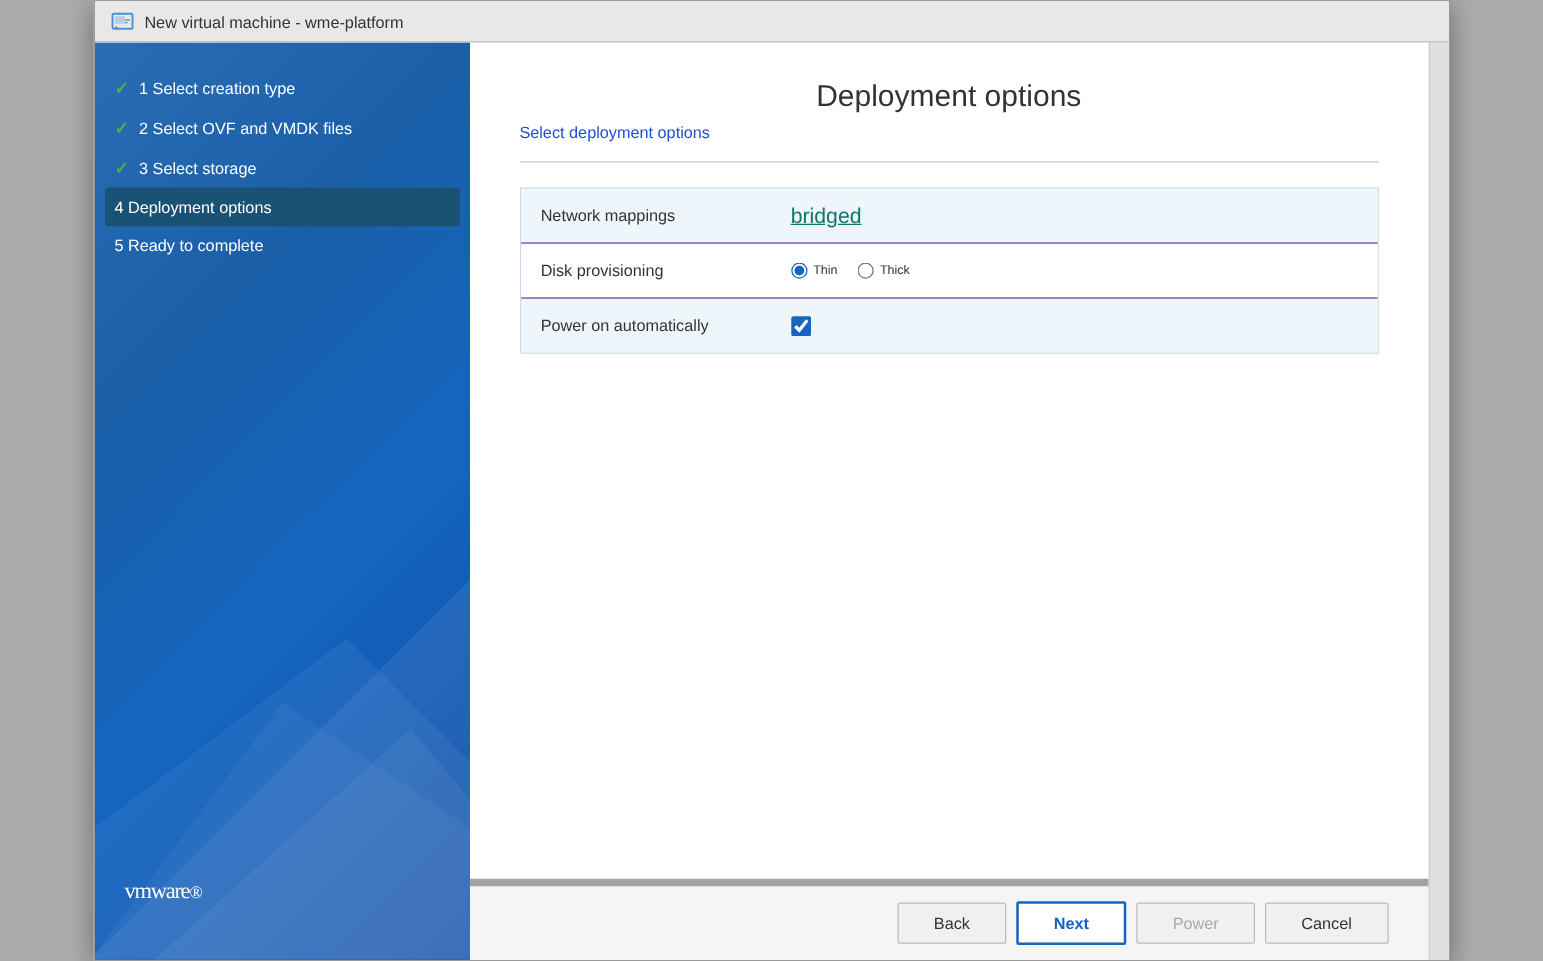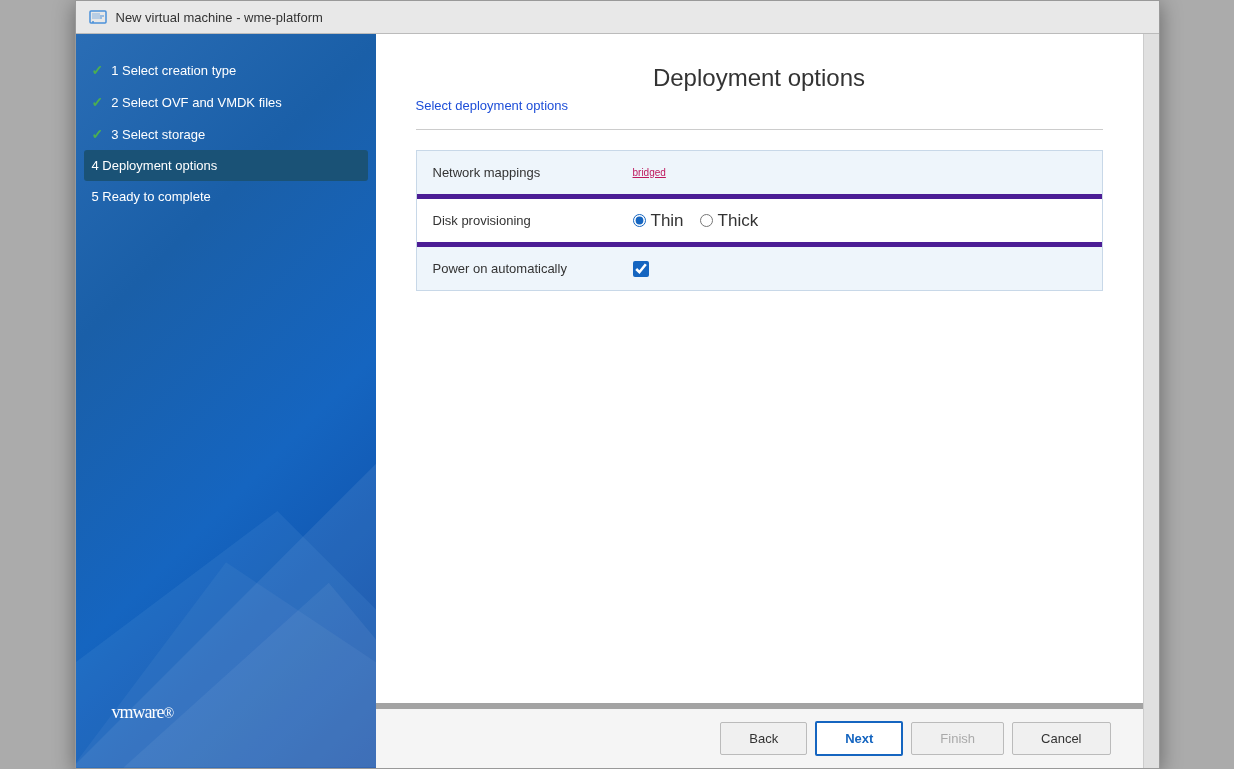--- a/index.html
+++ b/index.html
@@ -84,21 +84,21 @@
       flex-shrink: 0;
     }
 
     .nav-item .step-label {
       color: #fff;
     }
 
     .sidebar-logo {
       position: absolute;
       bottom: 30px;
-      left: 36px;
+      left: 24px;
       z-index: 1;
     }
 
     .vmware-logo {
       color: #fff;
       font-size: 32px;
       font-style: italic;
       font-family: Georgia, serif;
       letter-spacing: -1px;
     }
@@ -144,21 +144,21 @@
     }
 
     .options-table {
       border: 1px solid #c8d8e8;
       width: 100%;
       border-collapse: collapse;
     }
 
     .options-row {
       display: flex;
-      border-bottom: 5px solid #4c1d95;
+      border-bottom: 1px solid #4c1d95;
     }
 
     .options-row:last-child {
       border-bottom: none;
     }
 
     .options-row:nth-child(odd) {
       background: #eef5fb;
     }
 
@@ -176,22 +176,22 @@
 
     .options-value {
       flex: 1;
       padding: 10px 16px;
       display: flex;
       align-items: center;
       gap: 12px;
     }
 
     .bridged-label {
-      color: #be185d;
-      font-size: 10px;
+      color: #0f766e;
+      font-size: 17px;
       text-decoration: underline;
     }
 
     .network-select {
       flex: 1;
       max-width: 400px;
       padding: 6px 10px;
       border: 1px solid #bbb;
       background: #fff;
       font-size: 13px;
@@ -231,21 +231,21 @@
       cursor: pointer;
     }
 
     .radio-option input[type="radio"] {
       cursor: pointer;
       accent-color: #1565c0;
     }
 
     .radio-option label {
       cursor: pointer;
-      font-size: 17px;
+      font-size: 10px;
       color: #333;
     }
 
     .checkbox-wrapper {
       display: flex;
       align-items: center;
     }
 
     .checkbox-wrapper input[type="checkbox"] {
       width: 16px;
@@ -396,20 +396,20 @@
                 <input type="checkbox" id="power-on-checkbox" checked="" style="">
               </div>
             </div>
           </div>
         </div>
       </div>
 
       <div class="footer">
         <button class="btn">Back</button>
         <button class="btn btn-primary">Next</button>
-        <button class="btn btn-disabled" disabled="">Finish</button>
+        <button class="btn btn-disabled" disabled="">Power</button>
         <button class="btn">Cancel</button>
       </div>
     </div>
 
     <div class="scrollbar-area"></div>
   </div>
 </div>
 
 </body></html>

